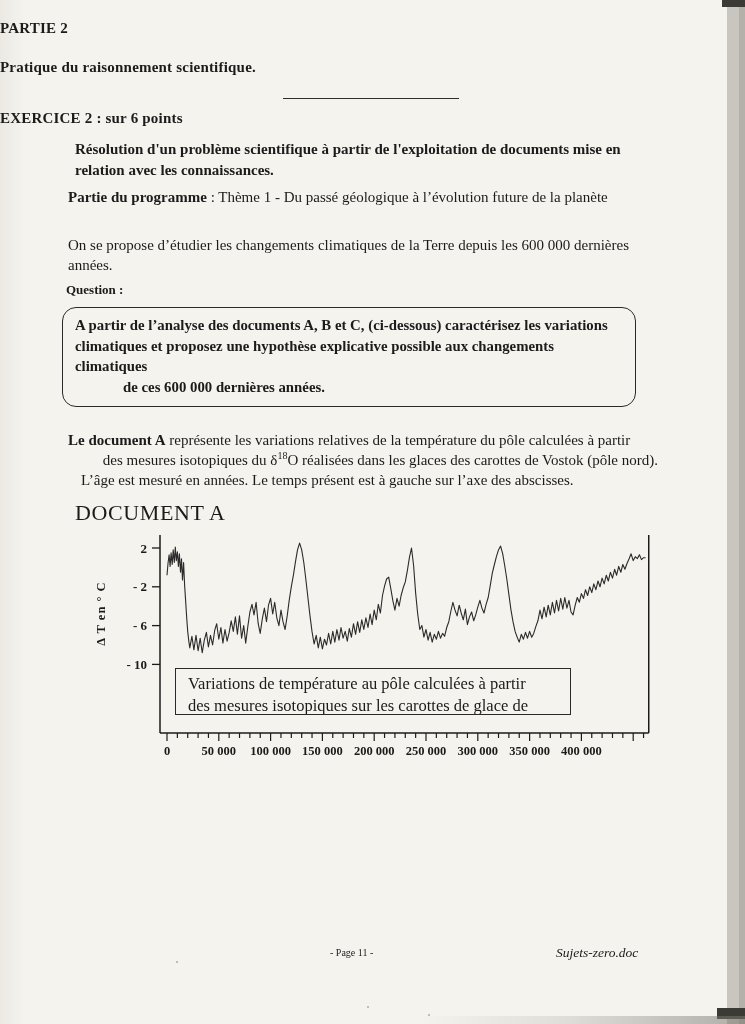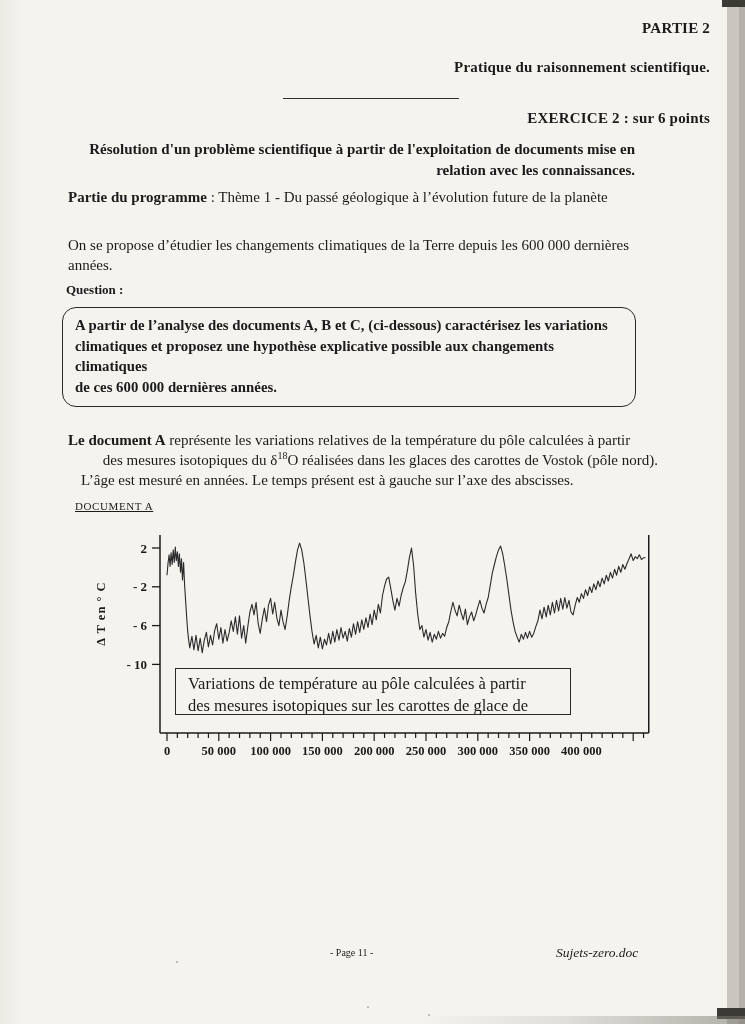--- a/index.html
+++ b/index.html
@@ -15,28 +15,28 @@
   
   .scan-strip{position:absolute;left:727px;top:0;width:18px;height:1024px;background:#c9c6bf;}
   .scan-strip-shade{position:absolute;left:739px;top:0;width:6px;height:1024px;background:#b4b1aa;}
   .scan-dark-top{position:absolute;left:722px;top:0;width:23px;height:7px;background:#3b3a34;}
   .scan-dark-bottom{position:absolute;left:717px;top:1008px;width:28px;height:11px;background:#3b3a34;}
   .scan-bottom-fade{position:absolute;left:420px;top:1016px;width:325px;height:8px;
     background:linear-gradient(90deg,rgba(160,158,150,0) 0%,rgba(160,158,150,.25) 45%,rgba(120,118,110,.55) 100%);}
   .speck{position:absolute;width:2px;height:2px;border-radius:50%;background:#aeaba3;}
 
   .abs{position:absolute;}
-  .center{text-align:right;}
+  .center{text-align:left;}
   .bold{font-weight:bold;}
   .heading{font-size:15px;font-weight:bold;letter-spacing:.2px;}
   .rule{border-top:1.6px solid #2e2e2e;height:0;}
   .bodytext{font-size:15px;line-height:19.5px;}
   .q-label{font-size:13px;font-weight:bold;}
   .q-box{border:1.6px solid #2a2a2a;padding:7px 12px 9px 12px;font-size:14.8px;font-weight:bold;line-height:20.5px;}
-  .doc-title{font-size:11px;letter-spacing:.6px;text-decoration:underline;}
+  .doc-title{font-size:22px;letter-spacing:.6px;}
   sup{font-size:10px;vertical-align:super;line-height:0;}
 
   .chart{position:absolute;left:88px;top:522px;width:600px;height:258px;}
   .chart svg{position:absolute;left:0;top:0;}
   .y-title{
     position:absolute;left:-42px;top:84px;width:110px;height:15px;
     text-align:center;font-size:12.5px;font-weight:bold;letter-spacing:1px;
     transform:rotate(-90deg);
   }
   .chart-caption{
@@ -80,21 +80,21 @@
 
   <div class="abs bodytext" style="left:68px;top:236px;width:585px;">
     <span style="display:block;">On se propose d’étudier les changements climatiques de la Terre depuis les 600 000 dernières</span>
     <span style="display:block;">années.</span>
   </div>
 
   <div class="abs q-label" style="left:66px;top:282px;">Question :</div>
   <div class="abs q-box" style="left:62px;top:307px;width:548px;border-radius:14px;">
     <span style="display:block;">A partir de l’analyse des documents A, B et C, (ci-dessous) caractérisez les variations</span>
     <span style="display:block;">climatiques et proposez une hypothèse explicative possible aux changements climatiques</span>
-    <span style="display:block;">de ces 600 000 dernières années.</span>
+    <span style="display:block;margin-left:48px;">de ces 600 000 dernières années.</span>
   </div>
 
   <div class="abs bodytext" style="left:68px;top:430px;width:590px;line-height:20px;">
     <span class="bold">Le document A</span><span> représente les variations relatives de la température du pôle calculées à partir</span>
     <span style="display:block;text-align:right;"><span>des mesures isotopiques du δ</span><sup>18</sup><span>O réalisées dans les glaces des carottes de Vostok (pôle nord).</span></span>
     <span style="display:block;margin-left:13px;">L’âge est mesuré en années. Le temps présent est à gauche sur l’axe des abscisses.</span>
   </div>
 
   <div class="abs doc-title" style="left:75px;top:500px;">DOCUMENT A</div>
 

